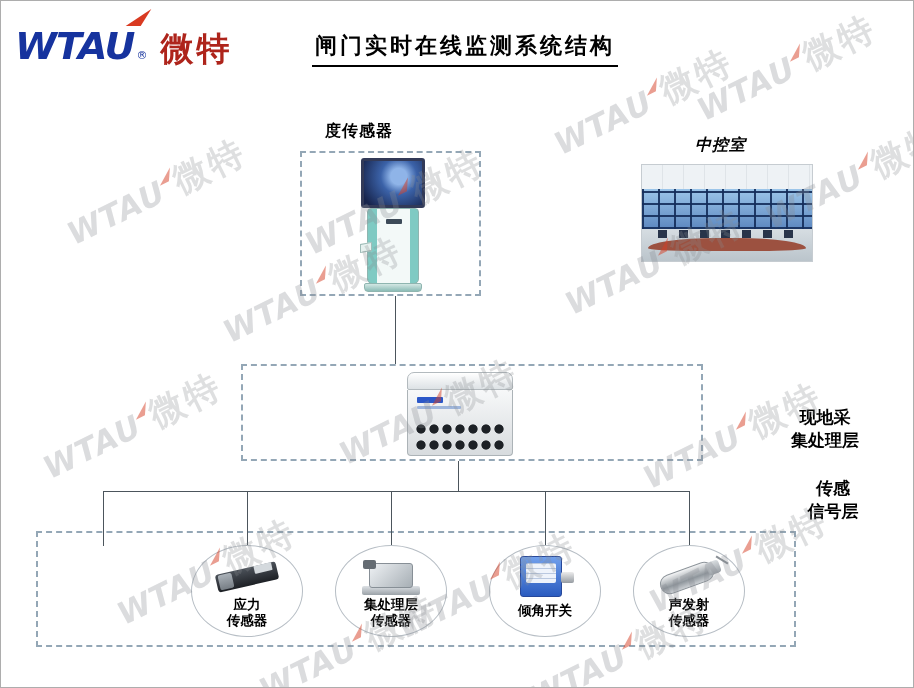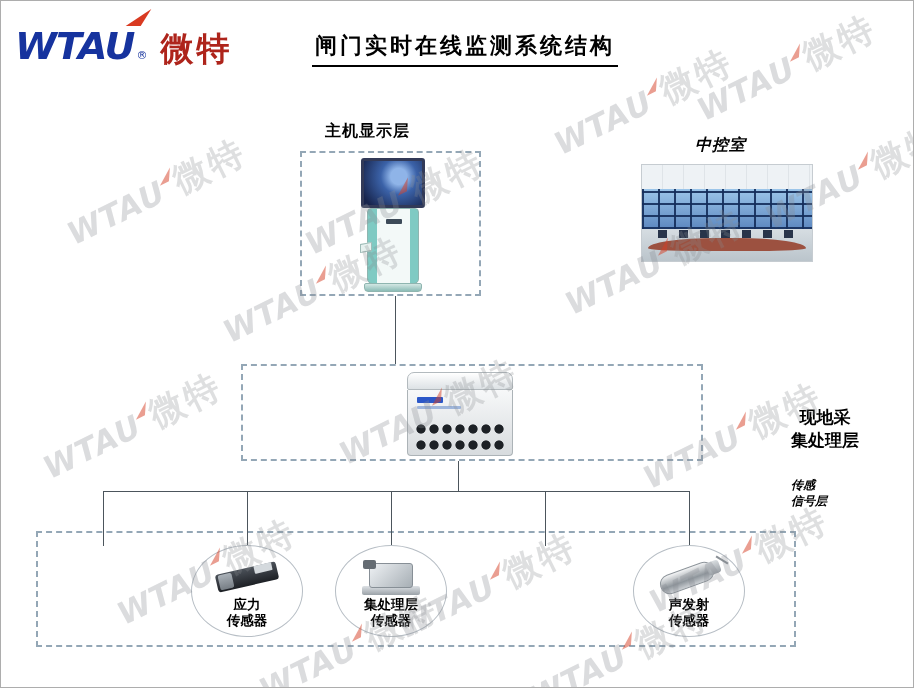--- a/index.html
+++ b/index.html
@@ -16,21 +16,21 @@
   .logo-cn { font-size:33px; font-weight:bold; color:#ae241b; line-height:1; letter-spacing:3px; margin-left:10px; }
 
   .title { position:absolute; left:311px; top:30px; font-size:22px; font-weight:bold; color:#000;
            letter-spacing:3px; border-bottom:2px solid #000; padding:0 3px 4px; z-index:3; }
 
   
   .lbl { position:absolute; color:#000; font-weight:bold; z-index:3; }
   .lbl-host { left:324px; top:120px; font-size:16px; letter-spacing:1px; }
   .lbl-ctrl { left:694px; top:134px; font-size:16px; letter-spacing:1px;font-style:italic; }
   .lbl-local { left:782px; top:394px; width:84px; font-size:17px; line-height:1.35; text-align:center;margin-top:11px; }
-  .lbl-sigl  { left:790px; top:476px; width:84px; font-size:12px; line-height:1.35; text-align:left;font-style:italic; }
+  .lbl-sigl  { left:790px; top:476px; width:84px; font-size:17px; line-height:1.35; text-align:center; }
   .lbl .ln { display:block; }
 
   
   .dashed { position:absolute; border:2px dashed #94a7b6; z-index:1; }
   .box-host { left:299px; top:150px; width:181px; height:145px; }
   .box-daq  { left:240px; top:363px; width:462px; height:97px; }
   .box-sen  { left:35px;  top:530px; width:760px; height:116px; }
 
   
   .cline { position:absolute; background:#4c555c; z-index:1; }
@@ -125,21 +125,21 @@
 
   <div class="logo">
     <span class="logo-en">WTAU</span>
     <span class="logo-reg">®</span>
     <span class="logo-flag"></span>
     <span class="logo-cn">微特</span>
   </div>
 
   <div class="title">闸门实时在线监测系统结构</div>
 
-  <div class="lbl lbl-host">主机显示层</div>
+  <div class="lbl lbl-host">度传感器</div>
   <div class="lbl lbl-ctrl">中控室</div>
   <div class="lbl lbl-local">
     <span class="ln">现地采</span>
     <span class="ln">集处理层</span>
   </div>
   <div class="lbl lbl-sigl">
     <span class="ln">传感</span>
     <span class="ln">信号层</span>
   </div>
 
@@ -200,20 +200,31 @@
       <div class="base"></div>
         <div class="body"></div>
         <div class="plug"></div>
     </div>
     <div class="s-label">
       <span class="ln">集处理层</span>
       <span class="ln">传感器</span>
     </div>
   </div>
 
+  <div class="sensor-circle" style="left:488px;">
+    <div class="s-img tswitch">
+      <div class="body"></div>
+        <div class="label"></div>
+        <div class="conn"></div>
+    </div>
+    <div class="s-label" style="top:56px;">
+      <span class="ln">倾角开关</span>
+      <span class="ln"></span>
+    </div>
+  </div>
 
   <div class="sensor-circle" style="left:632px;">
     <div class="s-img ae">
       <div class="cyl"></div>
         <div class="tip"></div>
         <div class="cable"></div>
     </div>
     <div class="s-label">
       <span class="ln">声发射</span>
       <span class="ln">传感器</span>

